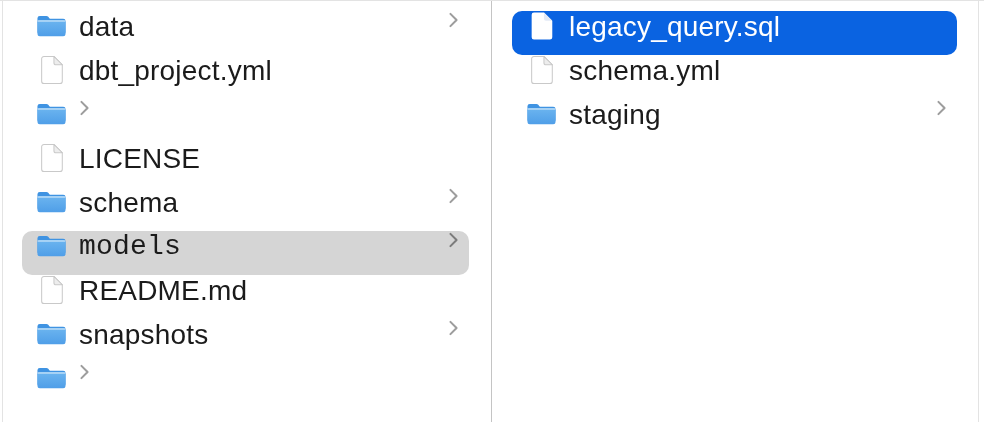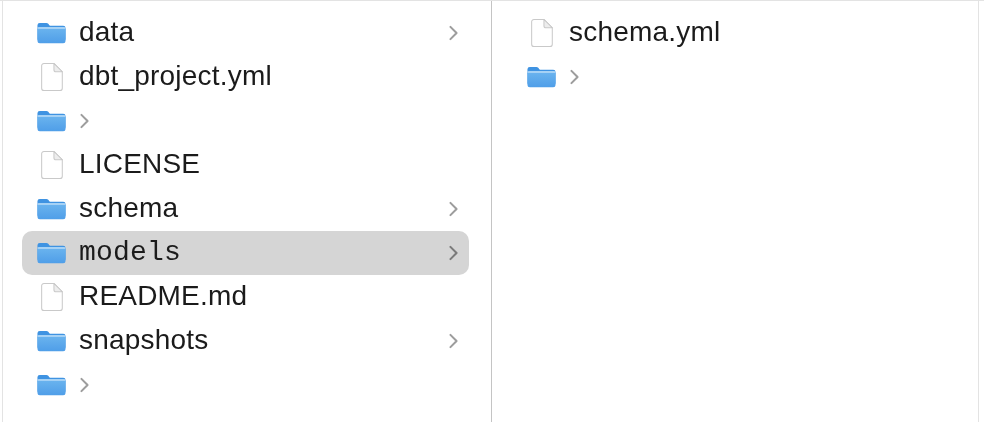--- a/index.html
+++ b/index.html
@@ -15,21 +15,21 @@
   .edge-top{position:absolute;top:0;left:0;right:0;height:1px;background:var(--edge-line,#e3e3e3);z-index:3;}
   .edge-left{position:absolute;top:0;left:2px;bottom:0;width:1px;background:var(--edge-line,#e3e3e3);z-index:3;}
   .edge-right{position:absolute;top:0;right:5px;bottom:0;width:1px;background:var(--edge-line,#e3e3e3);z-index:3;}
 
   .col{box-sizing:border-box;padding-top:11px;}
   .col-parent{width:492px;border-right:1px solid var(--divider,#c4c4c4);}
   .col-child{flex:1;}
 
   .row{
     height:44px;
-    display:flex;align-items:center;
+    display:flex;
     border-radius:10px;
     padding:0 10px 0 14px;
     margin:0 22px;
   }
   .col-child .row{margin:0 27px 0 20px;}
   .row.selected-inactive{background:var(--selection-inactive,#d5d5d5);font-family:Liberation Mono, monospace;}
   .row.selected-active{background:var(--selection-active,#0a63e1);}
 
   .icon{width:31px;height:30px;flex:none;margin-right:12px;}
   .label{
@@ -159,31 +159,38 @@
         </svg>
       <svg class="chevron" viewBox="0 0 12 20">
           <use href="#sym-chevron"></use>
         </svg>
     </div>
 
   </div>
 
   <div class="col col-child">
 
+    <div class="row selected-active">
+      <svg class="icon" viewBox="0 0 26 32">
+          <use href="#sym-doc"></use>
+        </svg>
+      <span class="label">legacy_query.sql</span>
+    </div>
 
     <div class="row">
       <svg class="icon" viewBox="0 0 26 32">
           <use href="#sym-doc"></use>
         </svg>
       <span class="label">schema.yml</span>
     </div>
 
     <div class="row">
       <svg class="icon" viewBox="0 0 32 26">
           <use href="#sym-folder"></use>
         </svg>
+      <span class="label">staging</span>
       <svg class="chevron" viewBox="0 0 12 20">
           <use href="#sym-chevron"></use>
         </svg>
     </div>
 
   </div>
 </div>
 
 </body></html>

